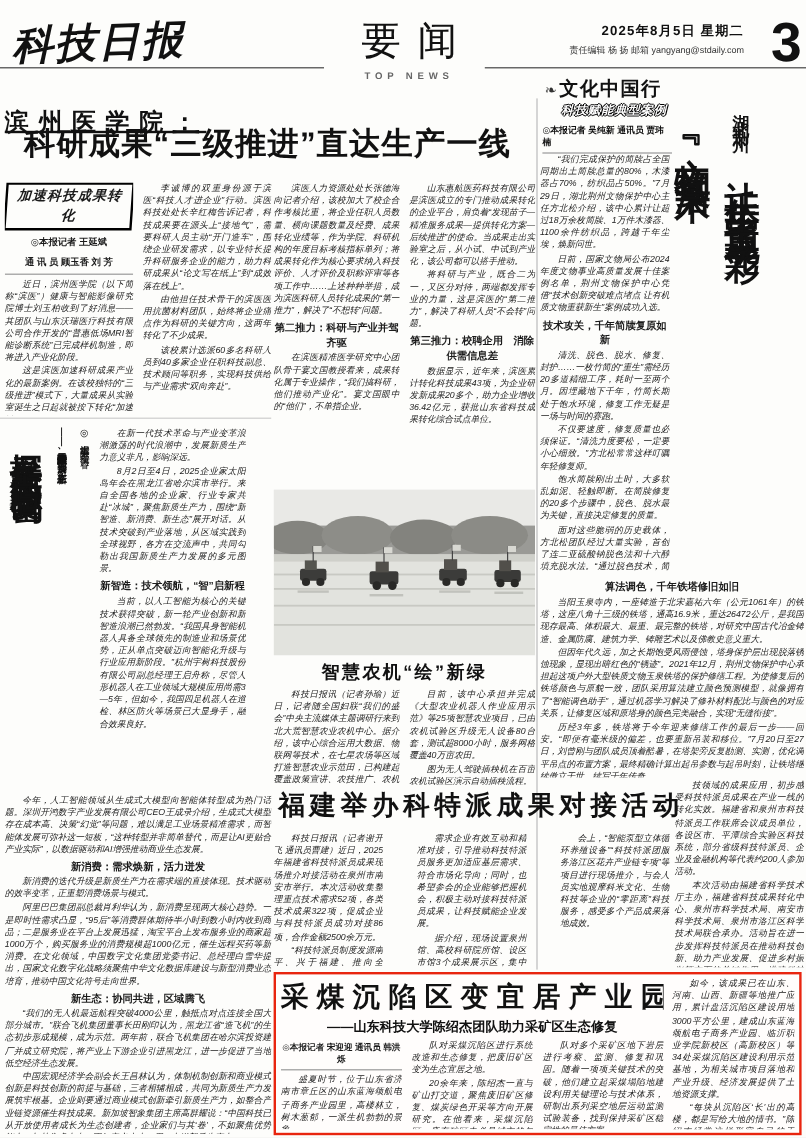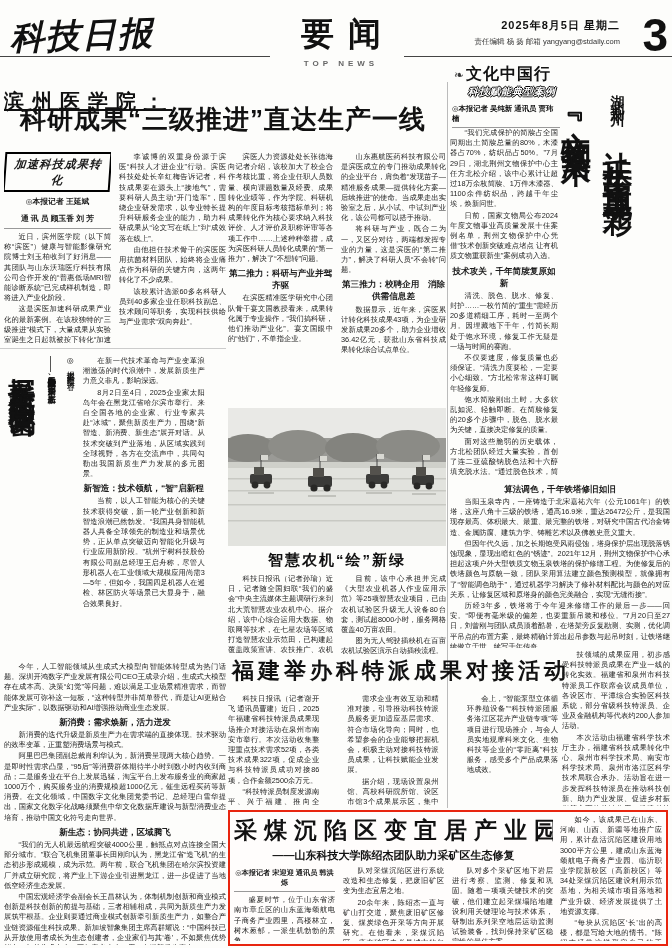--- a/index.html
+++ b/index.html
@@ -6,33 +6,33 @@
   html,body { background:#f2f2f0; }
   body { font-family:"Liberation Sans","DejaVu Sans",sans-serif; }
   #page { position:relative; width:672px; height:948px; background:#fdfdfb; margin:0 auto;
           overflow:hidden; color:#111; }
 
   
   .masthead { position:absolute; left:10px; top:12px; width:200px; height:50px;
               font-family:"DejaVu Serif","Liberation Serif",serif; font-style:italic; font-weight:bold;
               font-size:34px; letter-spacing:2px; transform:rotate(-2deg); }
   .section-block { position:absolute; left:286px; top:12px; width:110px; text-align:center; }
-  .section-cn { font-size:33px; font-weight:bold; letter-spacing:14px; padding-left:14px; }
+  .section-cn { font-size:33px; font-weight:normal; letter-spacing:14px; padding-left:14px; }
   .section-en { font-size:8px; font-weight:bold; color:#666; letter-spacing:4px; margin-top:2px; }
   .hdr-rule-l { position:absolute; left:0; top:56px; width:270px; border-top:1px solid #444; }
   .hdr-rule-r { position:absolute; left:404px; top:56px; width:268px; border-top:1px solid #444; }
   .date-block { position:absolute; right:52px; top:18px; text-align:right; }
   .date-line { font-size:11px; font-weight:bold; letter-spacing:1px; }
   .editor-line { font-size:7.5px; color:#333; margin-top:4px; }
   .page-num { position:absolute; right:4px; top:8px; font-size:46px; font-weight:bold; }
 
   
   .colbox { overflow:hidden; }
   .col { font-size:7.3px; line-height:1.4; text-align:justify; color:#1b1b1b; overflow:hidden; }
-  .para { text-indent:2em; margin-bottom:1px; }
+  .para { text-indent:2em; margin-bottom:1px;font-style:italic; }
   .subhead { font-weight:bold; text-align:center; font-size:8.6px; margin:3px 0 2px; text-indent:0; }
   .byline { font-size:7.8px; font-weight:bold; text-align:center; padding:2px 0 3px;
             border-bottom:1px solid #999; margin-bottom:3px; }
   .byline.noline { border-bottom:none; margin-bottom:1px; }
   .flexrow { display:flex; gap:8px; }
   .flexrow > .col { flex:1; }
 
   
   .kicker { position:absolute; left:4px; top:88px; font-size:20px; font-weight:bold; letter-spacing:8px;text-decoration:underline; }
   .headline1 { position:absolute; left:0; top:102px; width:446px; font-size:26px; font-weight:bold;

